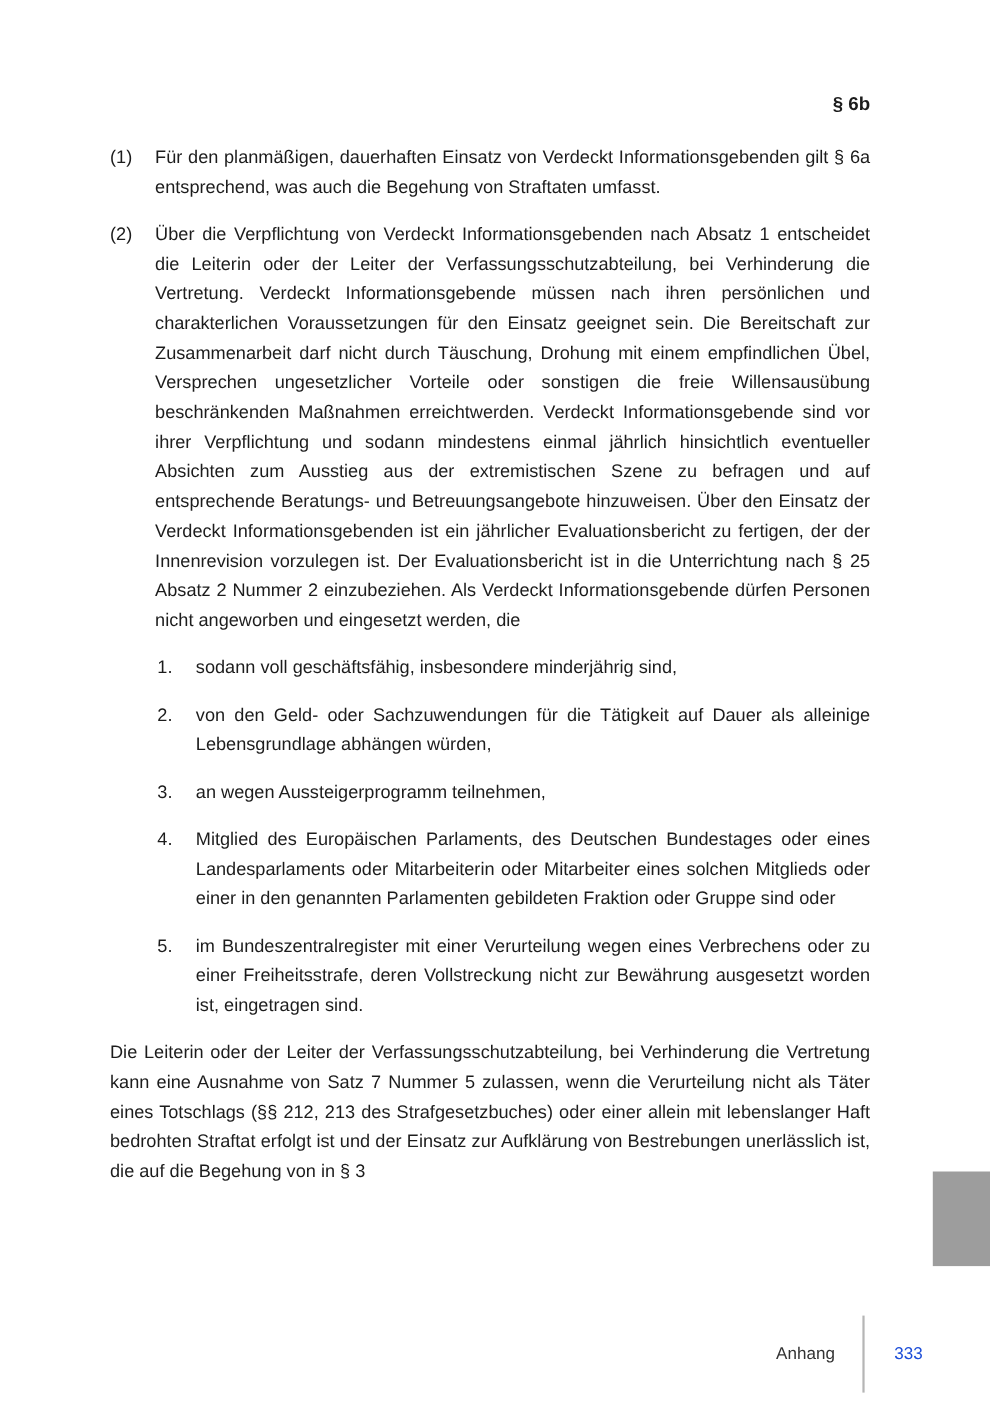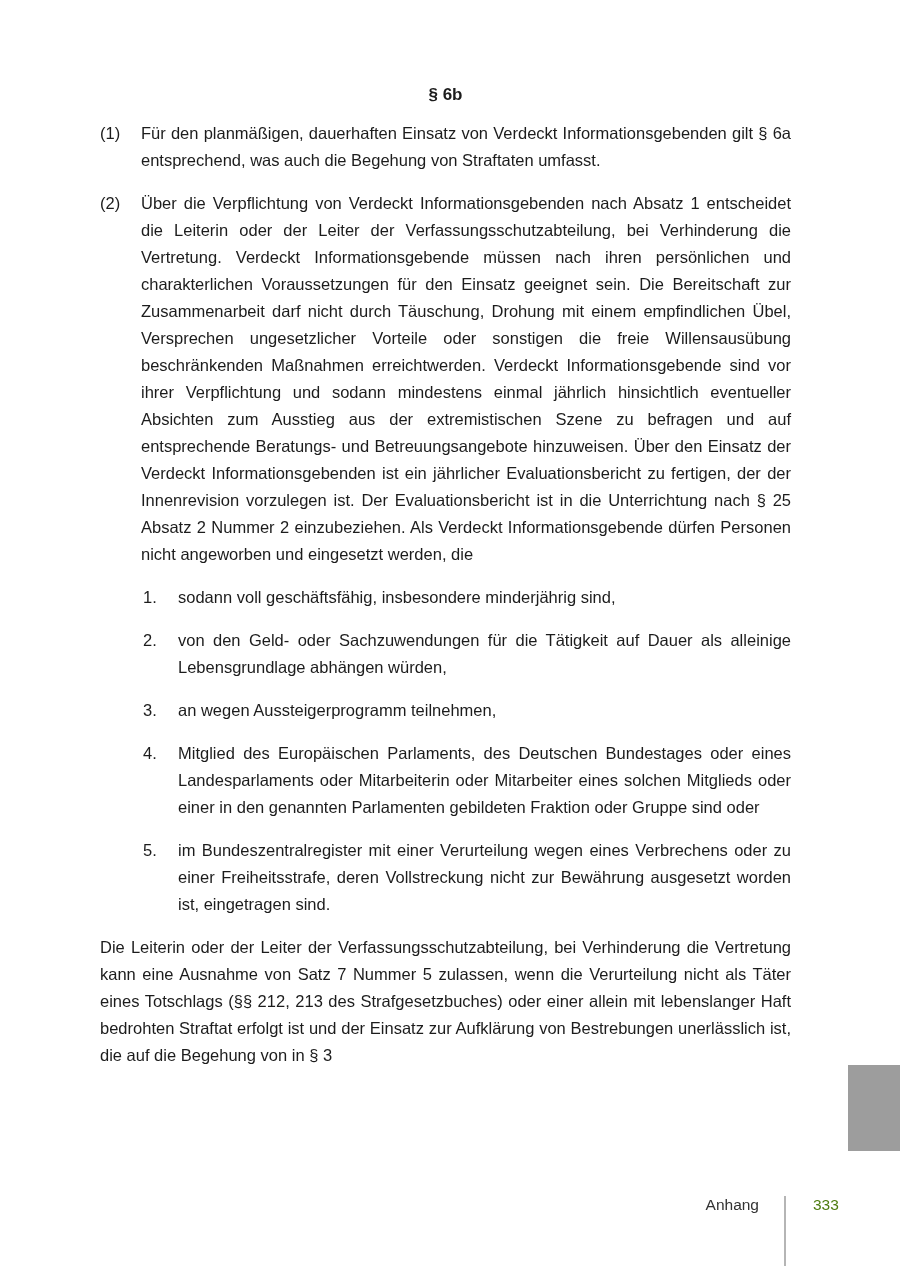--- a/index.html
+++ b/index.html
@@ -13,25 +13,25 @@
     position: relative;
     overflow: hidden;
   }
   .content {
     position: absolute;
     left: 100px;
     top: 80px;
     width: 691px;
   }
   .heading {
-    text-align: center;
+    text-align: right;
     font-weight: bold;
     font-size: 17px;
     line-height: 30px;
-    margin-bottom: 10px;
+    margin-bottom: 20px;
   }
   .para {
     display: flex;
     margin-bottom: 16px;
     font-size: 16.5px;
     line-height: 27px;
   }
   .pnum { width: 41px; flex: none; }
   .ptext { flex: 1; text-align: justify; }
   .list-item {
@@ -55,36 +55,36 @@
     width: 52px;
     height: 86px;
     background: #9d9d9d;
   }
   .footer {
     position: absolute;
     right: 59px;
     bottom: 10px;
     height: 70px;
     display: flex;
-    align-items: flex-start;
+    align-items: center;
   }
   .footer-label {
     font-size: 15.5px;
     color: #333333;
     margin-right: 25px;
   }
   .footer-divider {
     width: 2px;
     height: 70px;
     background: #b5b5b5;
     margin-right: 27px;
   }
   .footer-page {
     font-size: 15.5px;
-    color: #4d7c0f;
+    color: #1d4ed8;
     min-width: 28px;
   }
 </style>
 </head>
 <body>
 
 <div class="content">
 
   <div class="heading">
     <div>§ 6b</div>

